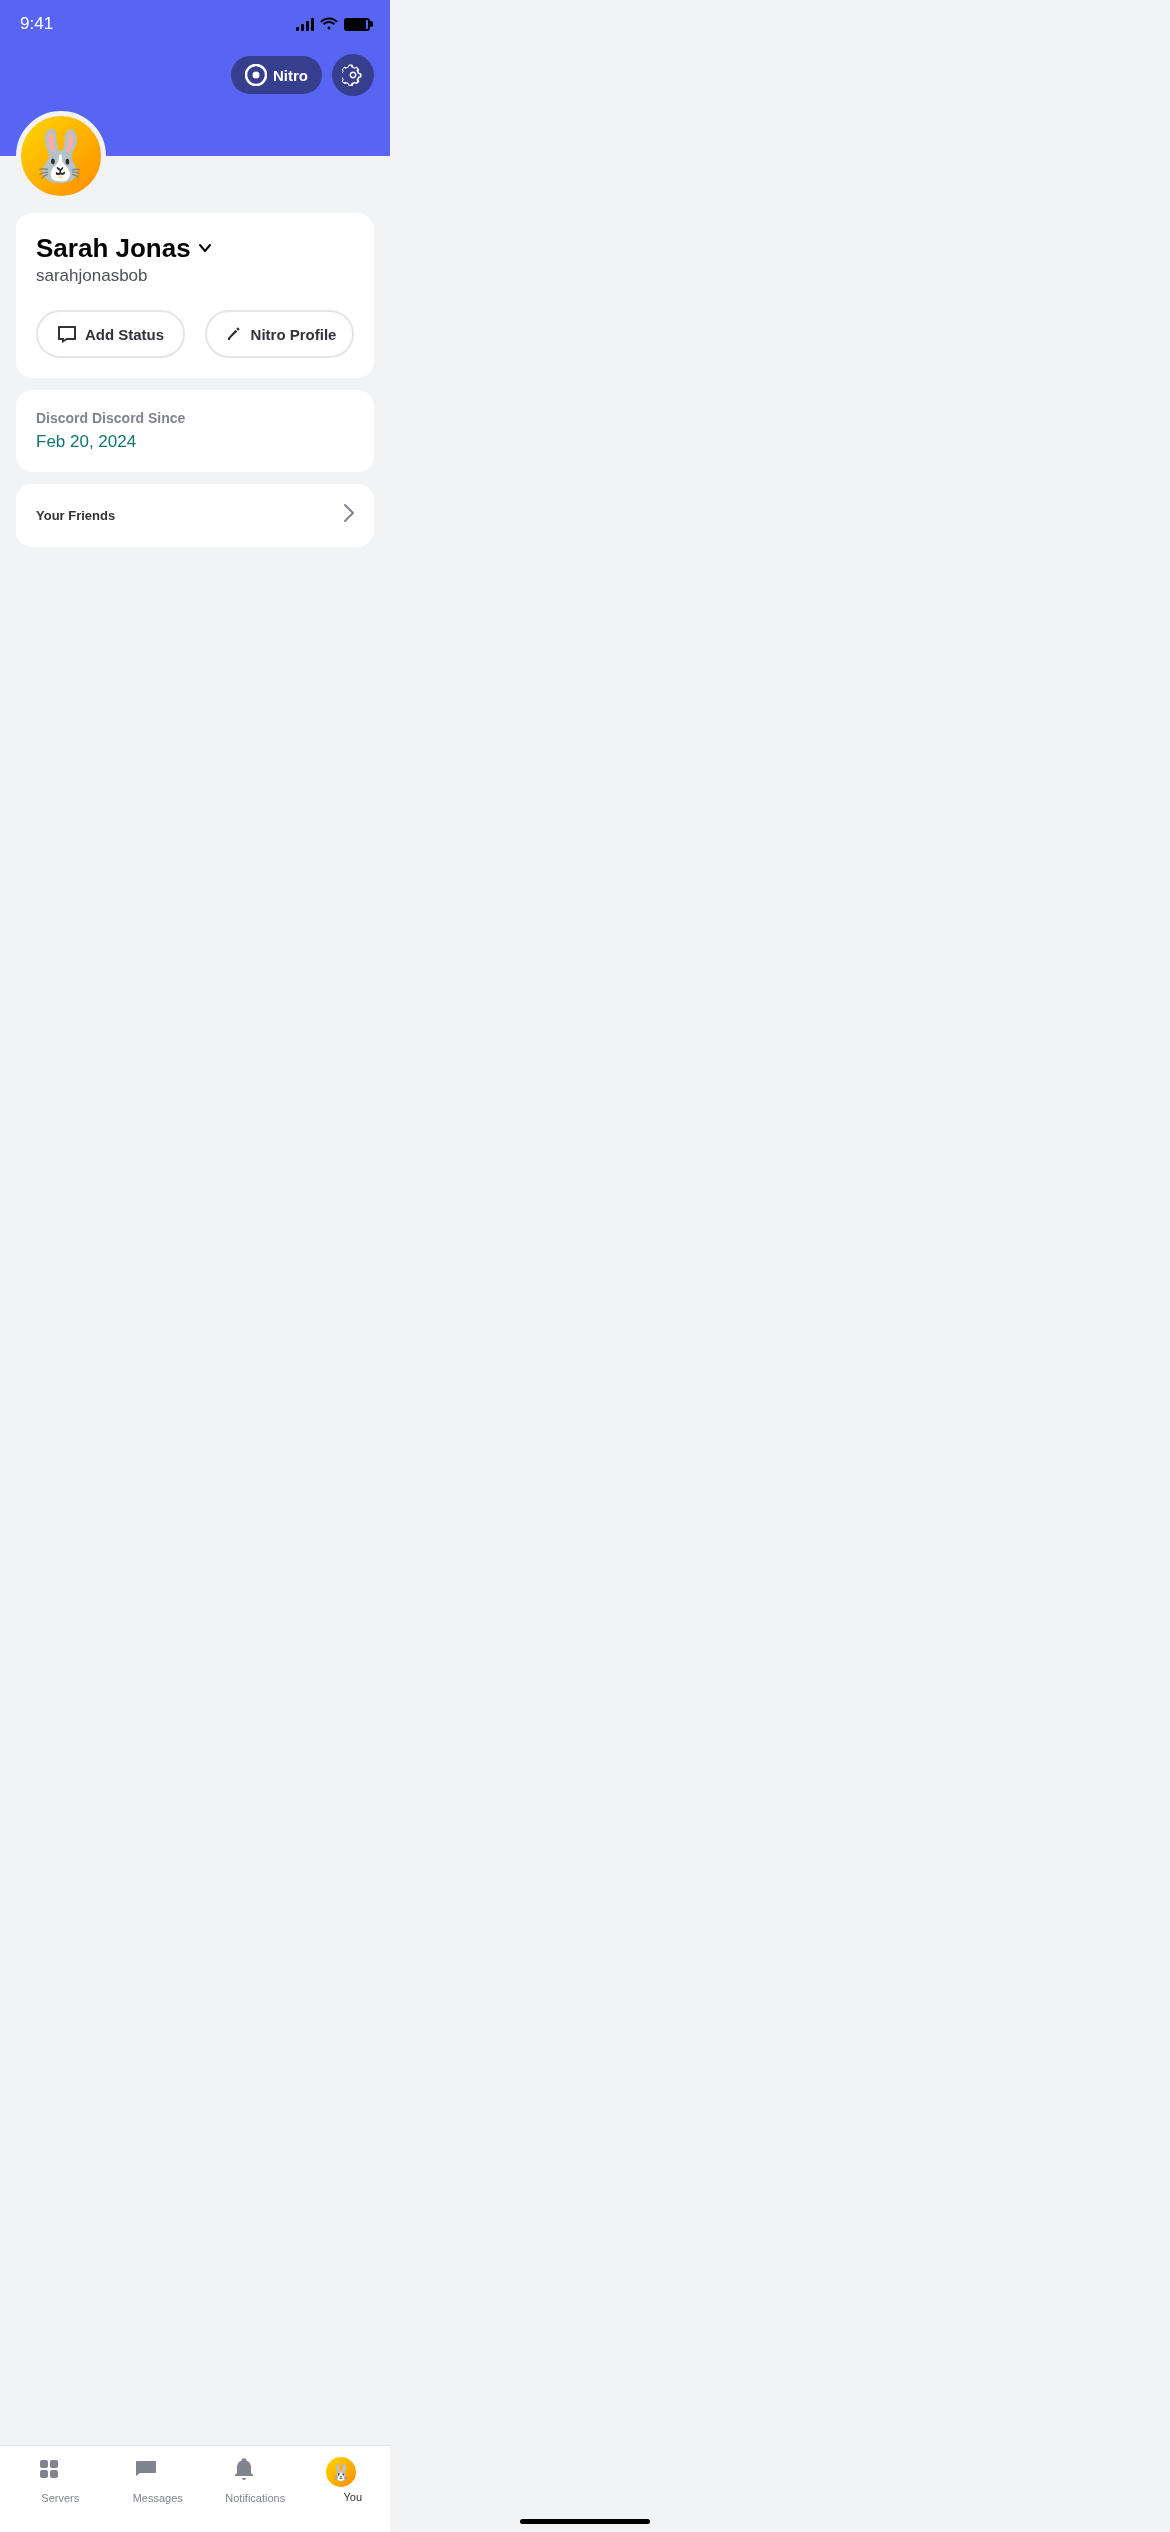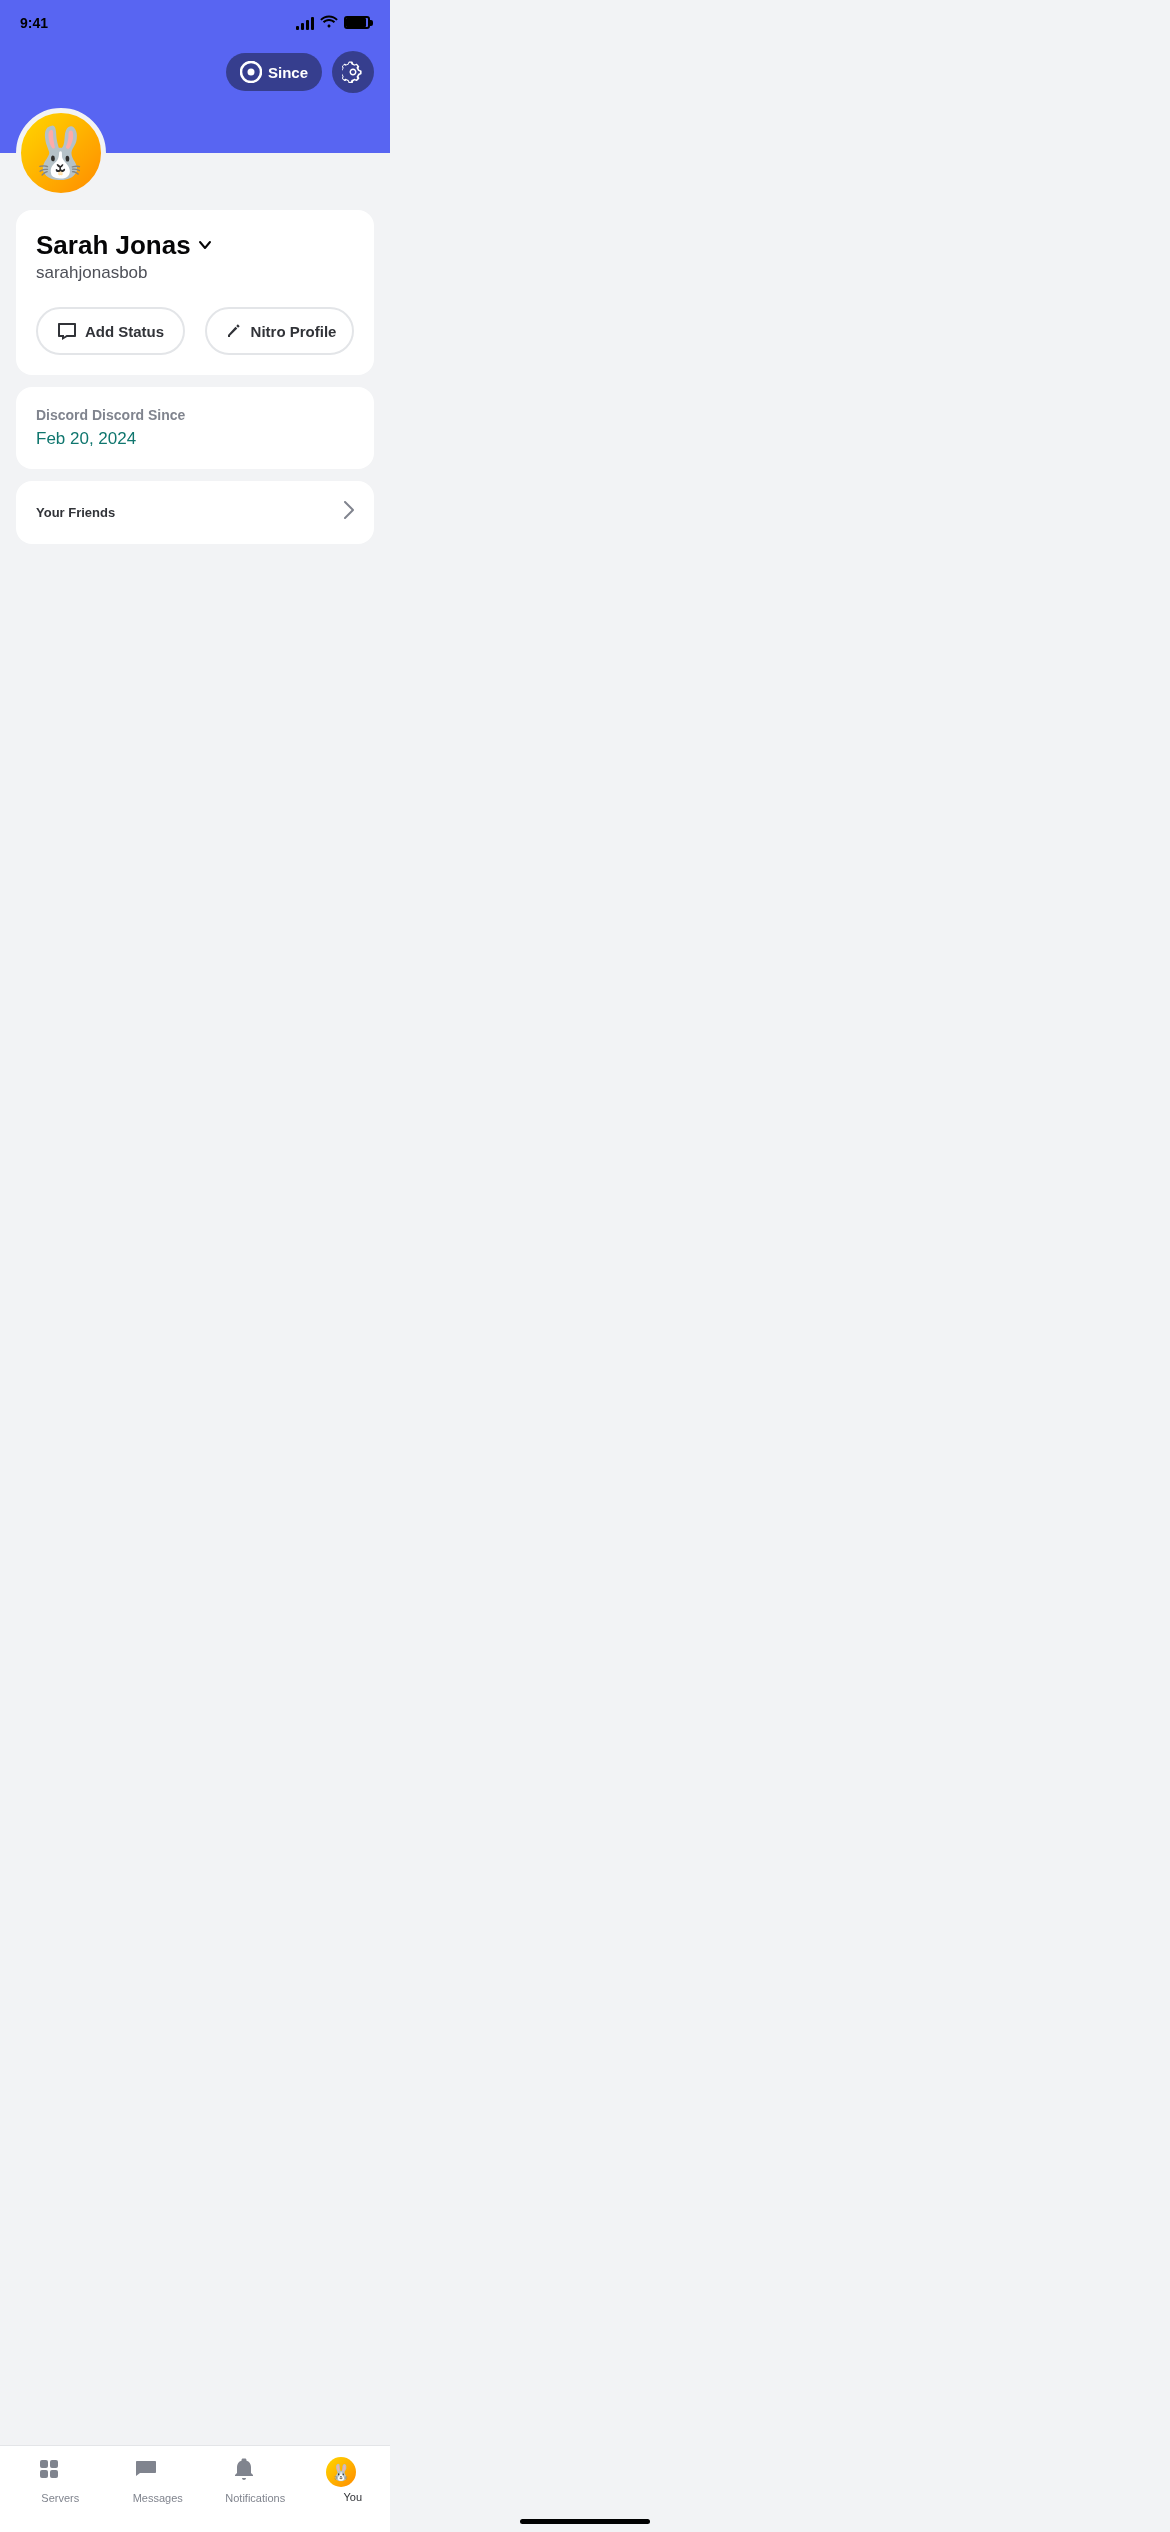--- a/index.html
+++ b/index.html
@@ -16,23 +16,23 @@
 
     
     .status-bar {
       background: #5865f2;
       display: flex;
       justify-content: space-between;
       align-items: center;
       padding: 14px 20px 8px;
     }
     .status-time {
-      font-size: 14px;
-      font-weight: 700;
-      color: #000000;
+      font-size: 17px;
+      font-weight: 400;
+      color: #ffffff;
     }
     .status-icons {
       display: flex;
       align-items: center;
       gap: 6px;
     }
     .signal-bars {
       display: flex;
       align-items: flex-end;
       gap: 2px;
@@ -320,21 +320,21 @@
     </div>
   </div>
 </div>
 
 <div class="header-banner">
   <button class="nitro-btn">
     <svg width="22" height="22" viewBox="0 0 22 22" fill="none">
       <circle cx="11" cy="11" r="10" stroke="white" stroke-width="2.5" fill="none"></circle>
       <circle cx="11" cy="11" r="3.5" fill="white"></circle>
     </svg>
-    <span>Since</span>
+    <span>Nitro</span>
   </button>
   <button class="settings-btn">
     <svg width="22" height="22" viewBox="0 0 22 22" fill="white">
       <path d="M11 7.5C9.07 7.5 7.5 9.07 7.5 11C7.5 12.93 9.07 14.5 11 14.5C12.93 14.5 14.5 12.93 14.5 11C14.5 9.07 12.93 7.5 11 7.5ZM11 13C9.9 13 9 12.1 9 11C9 9.9 9.9 9 11 9C12.1 9 13 9.9 13 11C13 12.1 12.1 13 11 13Z"></path>
       <path d="M18.7 9.2L17.4 8.9C17.2 8.3 16.9 7.8 16.5 7.3L17.1 6.1C17.3 5.7 17.2 5.2 16.9 4.9L15.1 3.1C14.8 2.8 14.3 2.7 13.9 2.9L12.7 3.5C12.2 3.1 11.7 2.8 11.1 2.6L10.8 1.3C10.7 0.9 10.4 0.5 9.9 0.5H7.4C6.9 0.5 6.5 0.8 6.4 1.3L6.1 2.6C5.5 2.8 5 3.1 4.5 3.5L3.3 2.9C2.9 2.7 2.4 2.8 2.1 3.1L0.3 4.9C0 5.2 -0.1 5.7 0.1 6.1L0.7 7.3C0.3 7.8 0 8.3 -0.2 8.9L-1.5 9.2C-1.9 9.3 -2.3 9.7 -2.3 10.1V12.6C-2.3 13.1 -2 13.5 -1.5 13.6L-0.2 13.9C0 14.5 0.3 15 0.7 15.5L0.1 16.7C-0.1 17.1 0 17.6 0.3 17.9L2.1 19.7C2.4 20 2.9 20.1 3.3 19.9L4.5 19.3C5 19.7 5.5 20 6.1 20.2L6.4 21.5C6.5 21.9 6.9 22.3 7.4 22.3H9.9C10.4 22.3 10.8 22 10.9 21.5L11.2 20.2C11.8 20 12.3 19.7 12.8 19.3L14 19.9C14.4 20.1 14.9 20 15.2 19.7L17 17.9C17.3 17.6 17.4 17.1 17.2 16.7L16.6 15.5C17 15 17.3 14.5 17.5 13.9L18.8 13.6C19.2 13.5 19.6 13.1 19.6 12.6V10.1C19.5 9.7 19.1 9.3 18.7 9.2ZM18 12.1L16.8 12.4C16.4 12.5 16 12.8 15.9 13.2C15.7 13.9 15.4 14.5 14.9 15.1C14.7 15.4 14.6 15.8 14.7 16.2L15.3 17.3L14.1 18.5L13 17.9C12.7 17.7 12.2 17.7 11.9 17.9C11.3 18.3 10.7 18.6 10 18.8C9.6 18.9 9.3 19.3 9.2 19.7L8.9 20.8H7.2L6.9 19.7C6.8 19.3 6.5 19 6.1 18.8C5.4 18.6 4.8 18.3 4.2 17.9C3.9 17.7 3.5 17.7 3.1 17.9L2 18.5L0.8 17.3L1.4 16.2C1.6 15.9 1.6 15.5 1.4 15.1C0.9 14.5 0.6 13.9 0.4 13.2C0.3 12.8 -0.1 12.5 -0.5 12.4L-1.7 12.1V10.4L-0.5 10.1C-0.1 10 0.2 9.7 0.4 9.3C0.6 8.6 0.9 8 1.4 7.4C1.6 7.1 1.6 6.7 1.4 6.3L0.8 5.2L2 4L3.1 4.6C3.4 4.8 3.8 4.8 4.2 4.6C4.8 4.2 5.4 3.9 6.1 3.7C6.5 3.6 6.8 3.2 6.9 2.8L7.2 1.7H8.9L9.2 2.8C9.3 3.2 9.6 3.5 10 3.7C10.7 3.9 11.3 4.2 11.9 4.6C12.2 4.8 12.6 4.8 13 4.6L14.1 4L15.3 5.2L14.7 6.3C14.5 6.6 14.5 7 14.7 7.4C15.2 8 15.5 8.6 15.7 9.3C15.8 9.7 16.2 10 16.6 10.1L17.8 10.4L18 12.1Z"></path>
     </svg>
   </button>
 </div>
 
 <div class="avatar-area">

